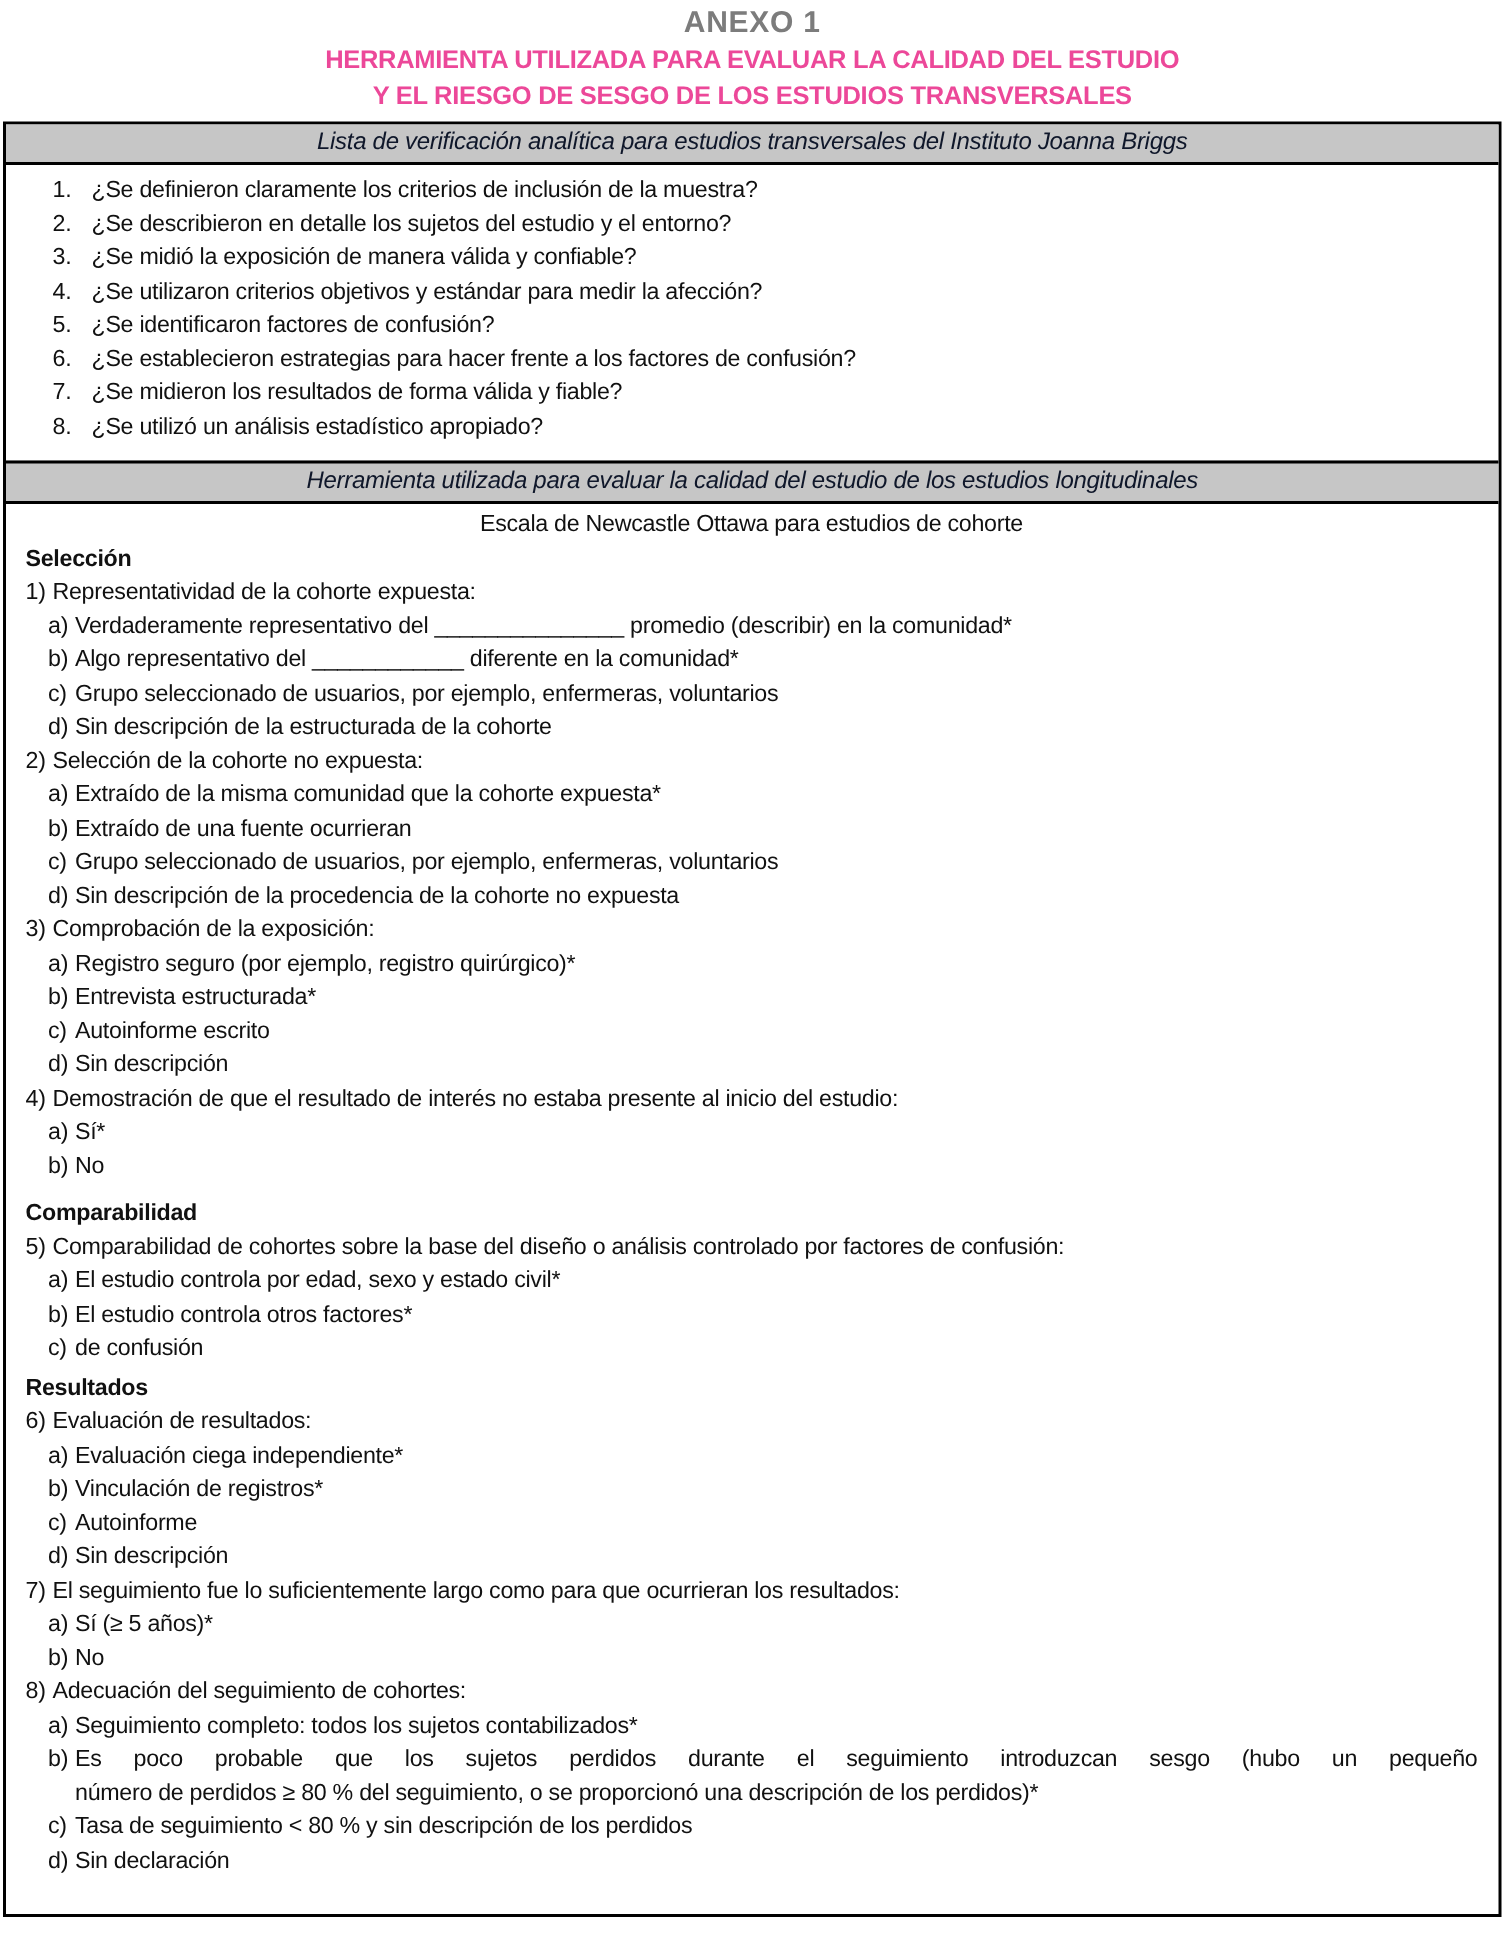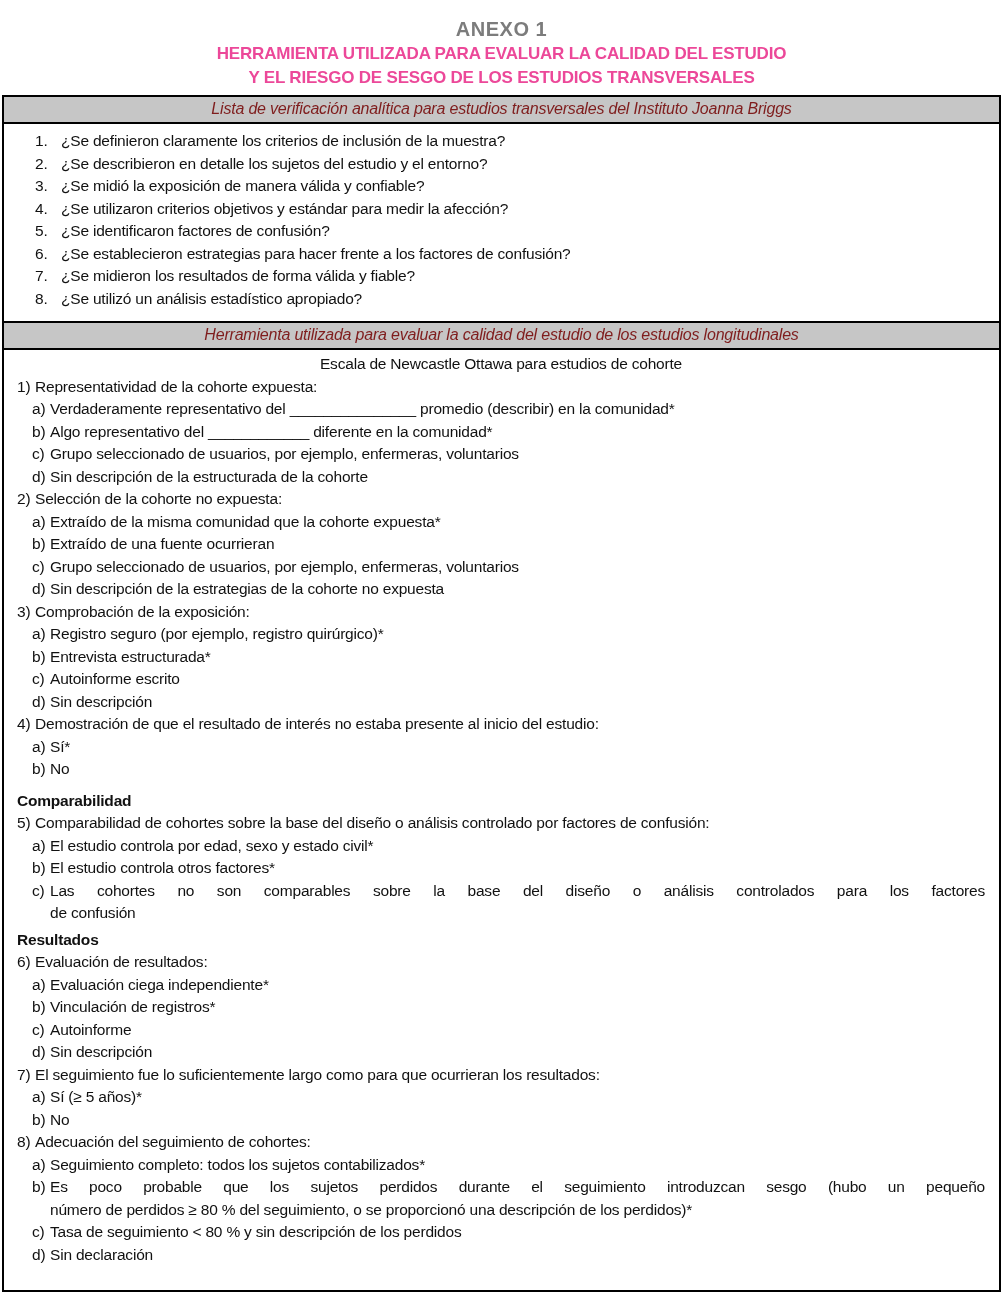--- a/index.html
+++ b/index.html
@@ -6,21 +6,21 @@
   html, body { background: #ffffff; }
   body {
     width: 1003px;
     height: 1297px;
     font-family: "Liberation Sans", "DejaVu Sans", sans-serif;
     color: #111111;
     font-size: 15.5px;
     letter-spacing: -0.2px;
     overflow: hidden;
   }
-  .title-block { text-align: center; padding-top: 16px; }
+  .title-block { text-align: center; padding-top: 2px; }
   .annex-title {
     font-size: 20px;
     font-weight: bold;
     color: var(--annex-color, #7c7c7c);
     line-height: 26px;
     letter-spacing: 0.5px;
   }
   .doc-title {
     font-size: 17px;
     font-weight: bold;
@@ -33,21 +33,21 @@
     border: 2px solid #000000;
     background: #ffffff;
   }
   .bar {
     background: var(--header-bg, #c6c6c6);
     text-align: center;
     font-style: italic;
     font-size: 16px;
     padding: 3px 0 4px 0;
     border-bottom: 2px solid #000000;
-    color: #7f1d1d;
+    color: #0f172a;
   }
   .bar.mid { border-top: 2px solid #000000; }
   .checklist { padding: 6px 14px 11px 31px; }
   .crow { display: flex; line-height: 22.5px; }
   .cnum { flex: 0 0 26px; }
   .ctext { flex: 1 1 auto; }
   .nos { padding: 3px 14px 24px 13px; }
   .nos-subtitle { text-align: center; line-height: 22.5px; }
   .group-heading { font-weight: bold; line-height: 22.5px; }
   .group.sp1 { margin-top: 9px; }
@@ -108,20 +108,21 @@
         <span class="ctext">¿Se utilizó un análisis estadístico apropiado?</span>
       </div>
     </div>
   <div class="bar mid">
     <span>Herramienta utilizada para evaluar la calidad del estudio de los estudios longitudinales</span>
   </div>
   <div class="nos">
     <div class="nos-subtitle">Escala de Newcastle Ottawa para estudios de cohorte</div>
     <div id="groups">
         <div class="group">
+          <div class="group-heading">Selección</div>
           <div class="qrow">
             <span class="qnum">1)</span>
             <span class="qtext">Representatividad de la cohorte expuesta:</span>
           </div>
           <div class="orow">
             <span class="oletter">a)</span>
             <span class="otext">Verdaderamente representativo del _______________ promedio (describir) en la comunidad*</span>
           </div>
           <div class="orow">
             <span class="oletter">b)</span>
@@ -146,21 +147,21 @@
           <div class="orow">
             <span class="oletter">b)</span>
             <span class="otext">Extraído de una fuente ocurrieran</span>
           </div>
           <div class="orow">
             <span class="oletter">c)</span>
             <span class="otext">Grupo seleccionado de usuarios, por ejemplo, enfermeras, voluntarios</span>
           </div>
           <div class="orow">
             <span class="oletter">d)</span>
-            <span class="otext">Sin descripción de la estrategias de la cohorte no expuesta</span>
+            <span class="otext">Sin descripción de la procedencia de la cohorte no expuesta</span>
           </div>
           <div class="qrow">
             <span class="qnum">3)</span>
             <span class="qtext">Comprobación de la exposición:</span>
           </div>
           <div class="orow">
             <span class="oletter">a)</span>
             <span class="otext">Registro seguro (por ejemplo, registro quirúrgico)*</span>
           </div>
           <div class="orow">
@@ -198,21 +199,20 @@
             <span class="oletter">a)</span>
             <span class="otext">El estudio controla por edad, sexo y estado civil*</span>
           </div>
           <div class="orow">
             <span class="oletter">b)</span>
             <span class="otext">El estudio controla otros factores*</span>
           </div>
           <div class="orow">
             <span class="oletter">c)</span>
             <span class="otext">
-              <span class="jline">Las cohortes no son comparables sobre la base del diseño o análisis controlados para los factores</span>
               <span class="wline">de confusión</span>
             </span>
           </div>
         </div>
         <div class="group sp2">
           <div class="group-heading">Resultados</div>
           <div class="qrow">
             <span class="qnum">6)</span>
             <span class="qtext">Evaluación de resultados:</span>
           </div>

